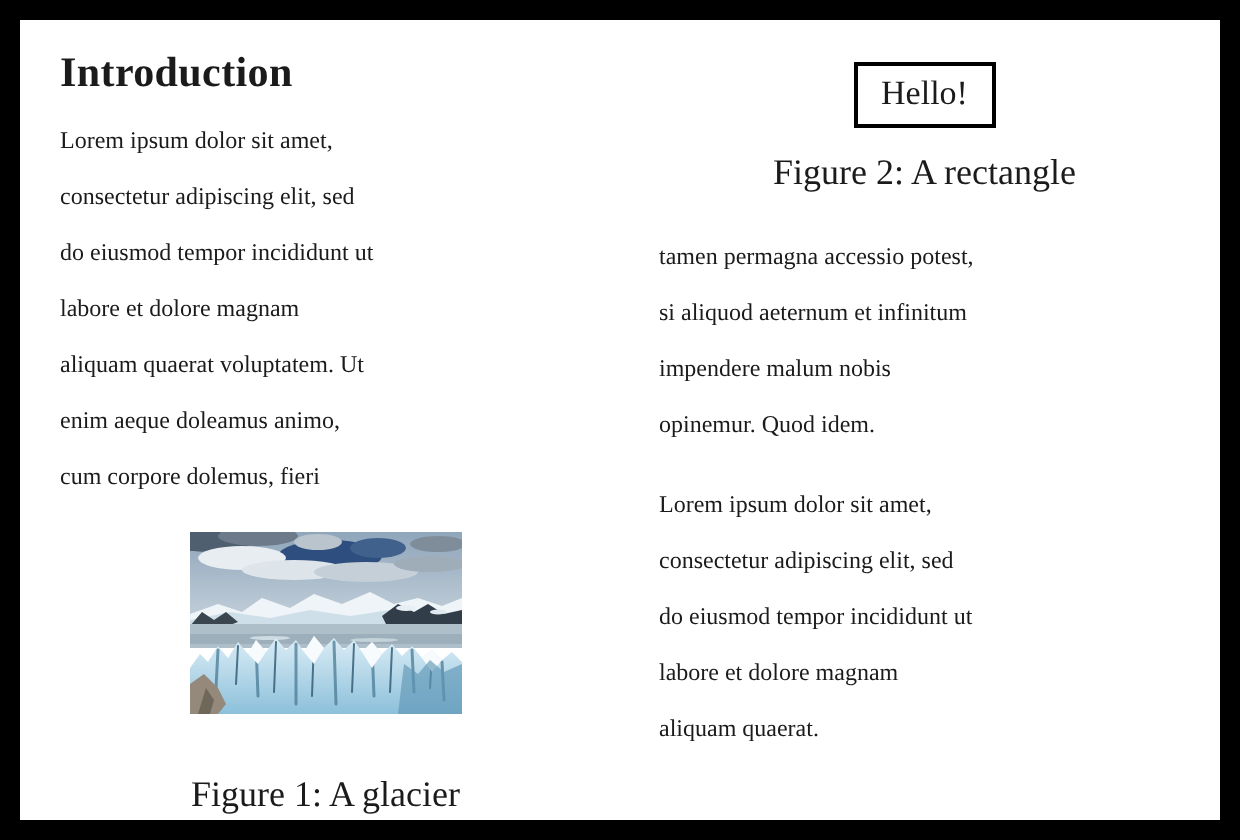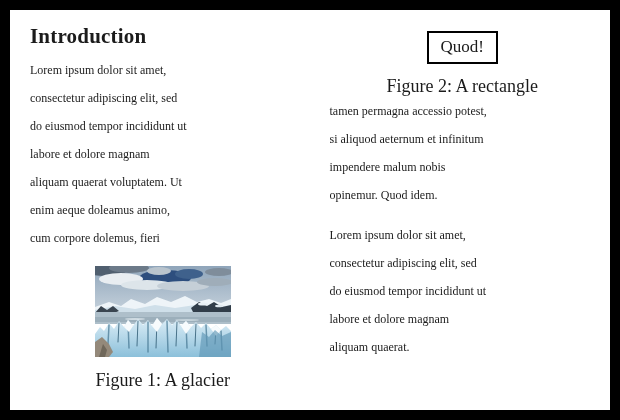--- a/index.html
+++ b/index.html
@@ -45,23 +45,23 @@
     font-size: 17px;
     line-height: 22px;
     background: #ffffff;
   }
 
   figcaption {
     font-size: 18px;
     line-height: 22px;
     margin-top: 11px;
   }
-  .fig-left figcaption { margin-top: 8px; }
+  .fig-left figcaption { margin-top: 24px; }
 
-  .para-r1 { }
+  .para-r1 { margin-top: 17px; }
   .para-r2 { margin-top: 12px; }
 </style>
 </head>
 <body>
 
 <div class="page">
   <div class="columns">
 
     <div class="col">
       <h1 class="heading">Introduction</h1>
@@ -141,21 +141,21 @@
 
             <path d="M104,91 L107,66 L114,71 L120,64 L127,70 L136,66 L136,91 Z" fill="#5f97b5" opacity="0.65"></path>
           </svg>
         </span>
         <figcaption>Figure 1: A glacier</figcaption>
       </figure>
     </div>
 
     <div class="col">
       <figure class="fig-right">
-        <span class="hello-box">Quod!</span>
+        <span class="hello-box">Hello!</span>
         <figcaption>Figure 2: A rectangle</figcaption>
       </figure>
       <p class="para para-r1">tamen permagna accessio potest,
 si aliquod aeternum et infinitum
 impendere malum nobis
 opinemur. Quod idem.</p>
       <p class="para para-r2">Lorem ipsum dolor sit amet,
 consectetur adipiscing elit, sed
 do eiusmod tempor incididunt ut
 labore et dolore magnam

